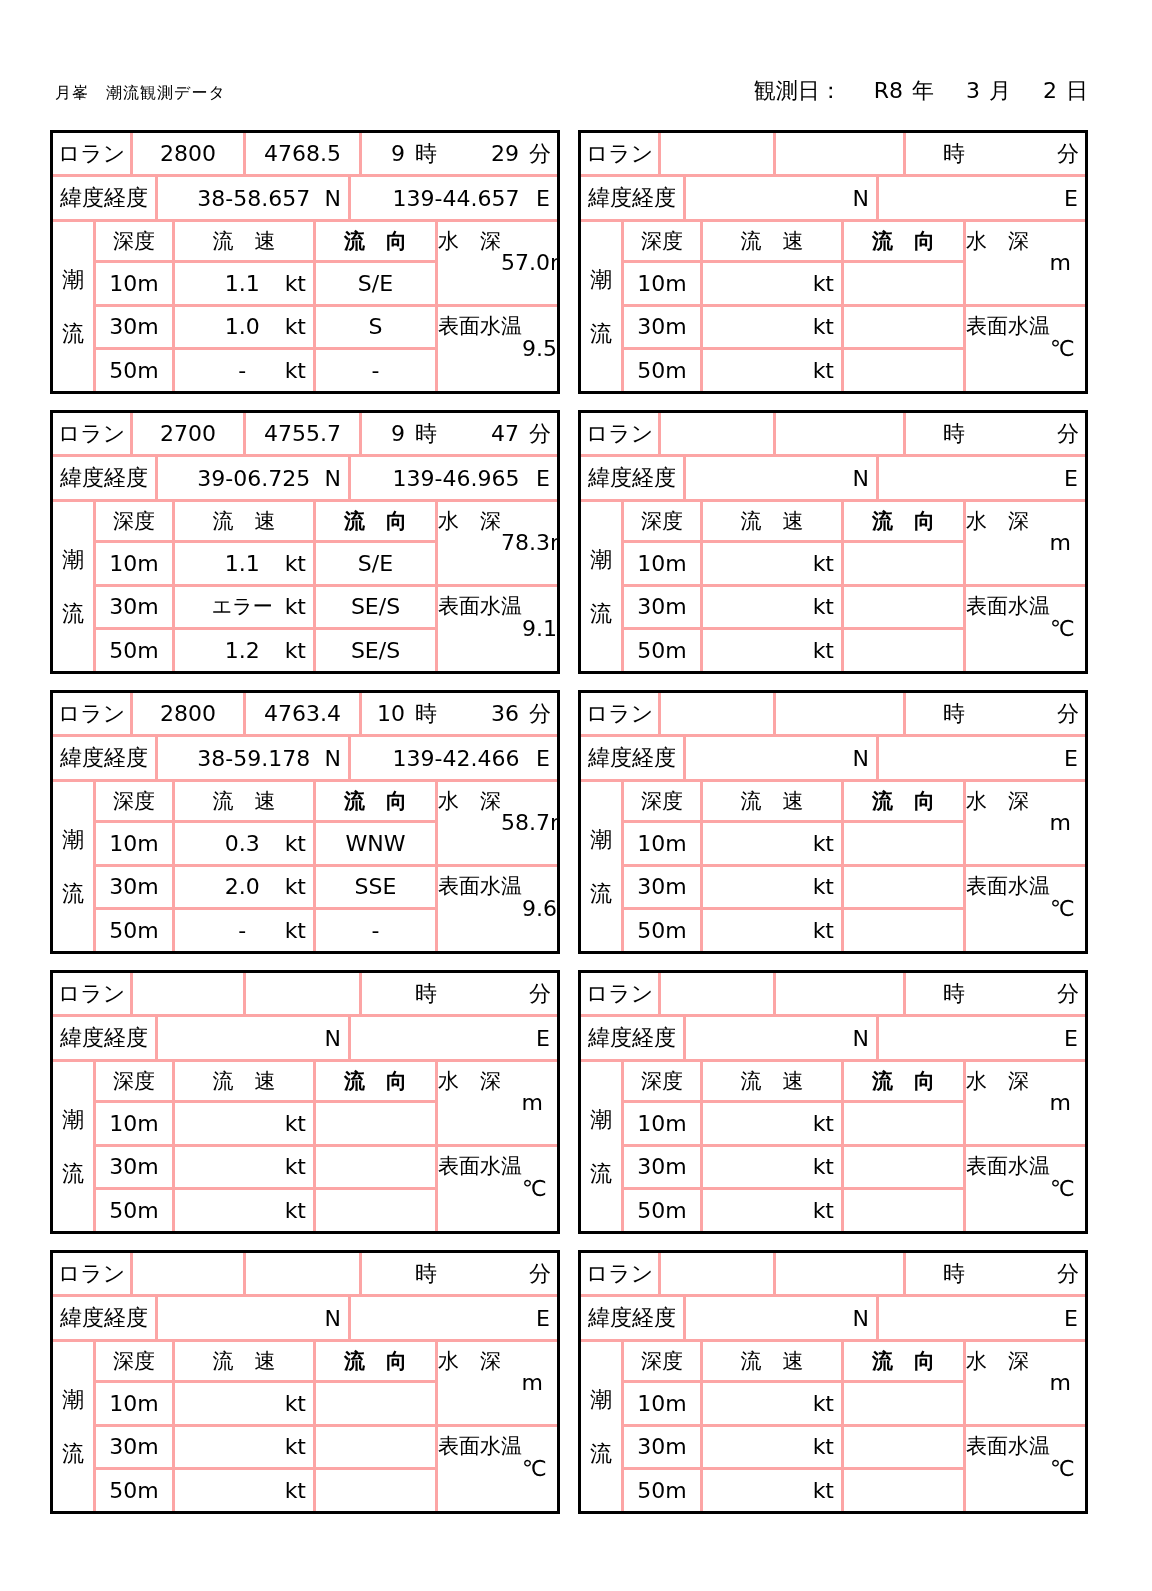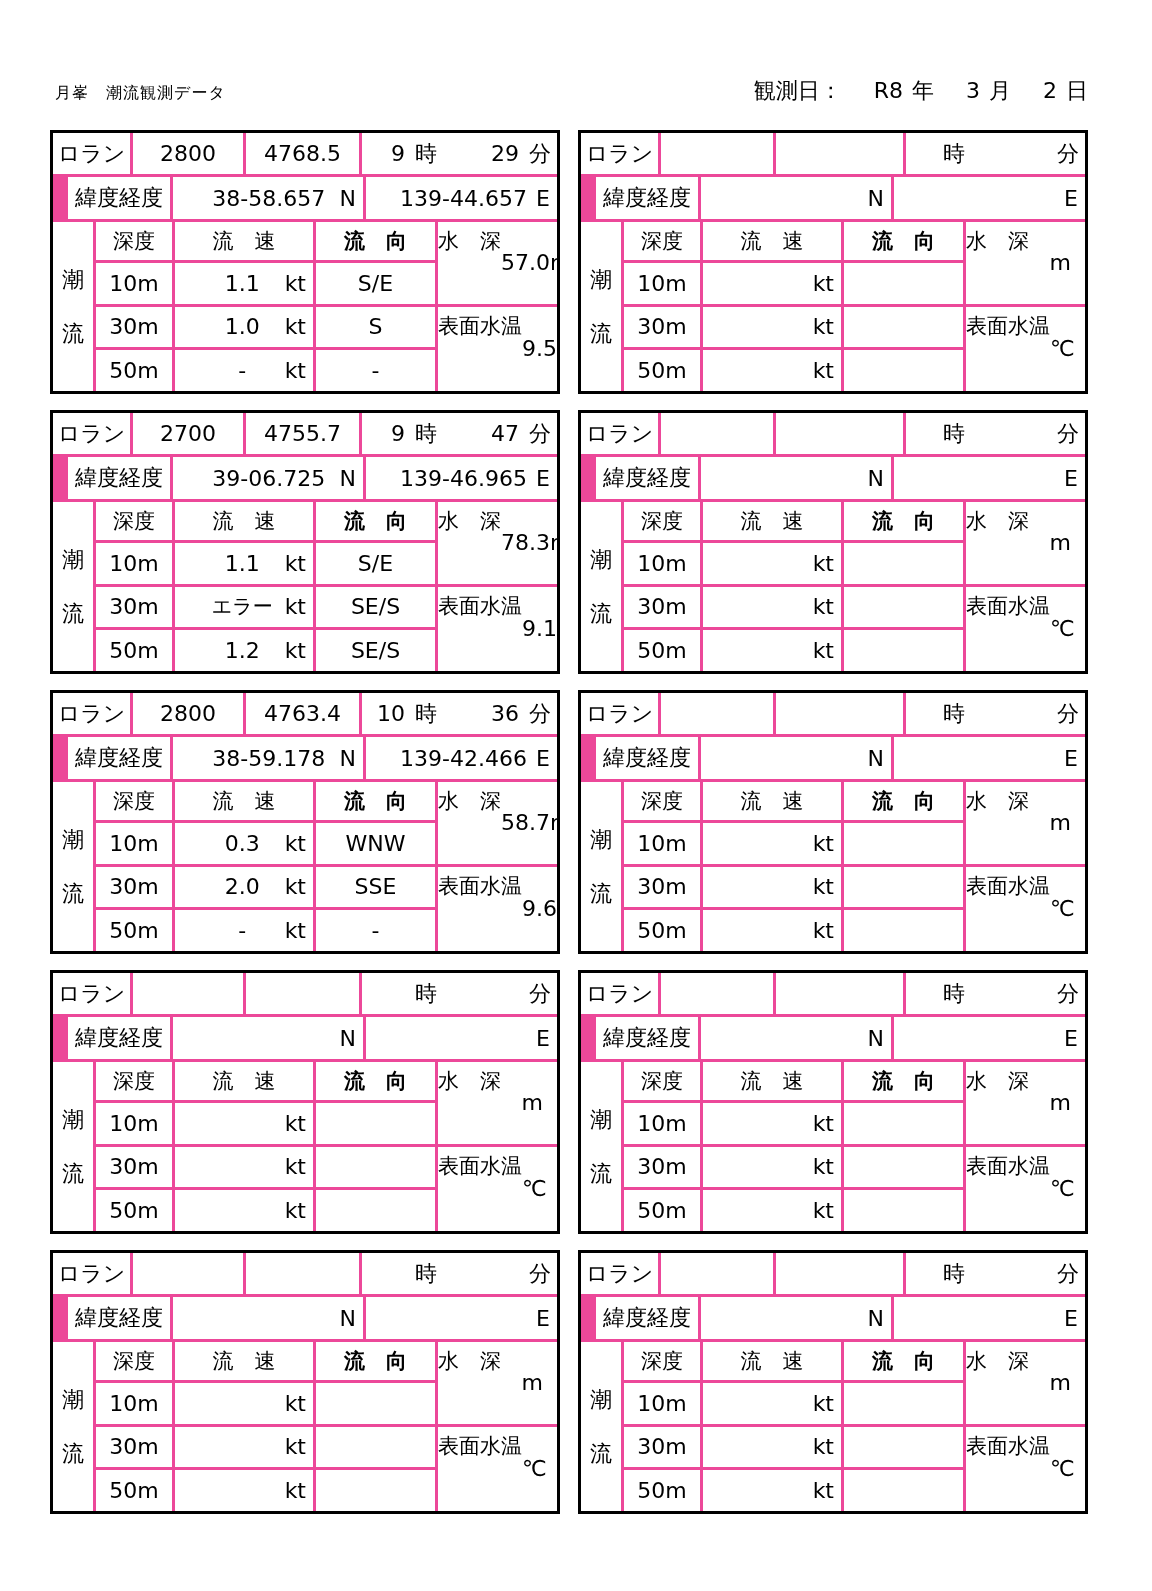--- a/index.html
+++ b/index.html
@@ -7,25 +7,25 @@
   .page { position: relative; width: 1152px; height: 1591px; background: #ffffff; overflow: hidden; }
 
   .header-bar { position: absolute; top: 76px; left: 55px; right: 64px; display: flex; justify-content: space-between; align-items: baseline; }
   .doc-title { font-size: 16px; letter-spacing: 1px; white-space: pre; }
   .obs-date { font-size: 22px; display: flex; align-items: baseline; }
   .obs-date .d-num { margin-left: 32px; margin-right: 9px; }
   .obs-date .d-sfx { }
 
   .stations { position: absolute; top: 130px; left: 50px; display: grid; grid-template-columns: 510px 510px; column-gap: 18px; row-gap: 16px; }
 
-  .station { width: 510px; height: 264px; background: #ec4899; border: 3px solid #000; display: flex; flex-direction: column; gap: 3px; }
+  .station { width: 510px; height: 264px; background: #fca5a5; border: 3px solid #000; display: flex; flex-direction: column; gap: 3px; }
   .row { display: grid; gap: 3px; }
   .row-loran  { grid-template-columns: 77px 110px 113px 1fr; height: 41px; }
   .station:nth-child(even) .row-loran { grid-template-columns: 77px 112px 127px 1fr; }
-  .row-latlon { grid-template-columns: 102px 190px 1fr; height: 42px; margin-left: 15px; }
+  .row-latlon { grid-template-columns: 102px 190px 1fr; height: 42px; }
   .tide-grid  { flex: 1; display: grid; grid-template-columns: 40px 76px 138px 119px 1fr; grid-template-rows: 38px 1fr 1fr 1fr; gap: 3px; }
 
   .cell { background: #fff; display: flex; align-items: center; font-size: 22px; overflow: hidden; white-space: nowrap; }
   .c-center { justify-content: center; }
   .c-label  { justify-content: center; }
 
   
   .c-vu { padding-right: 7px; }
   .c-vu .val { flex: 1; text-align: center; padding-left: 25px; }
   .c-vu .unit { flex: 0 0 auto; }

